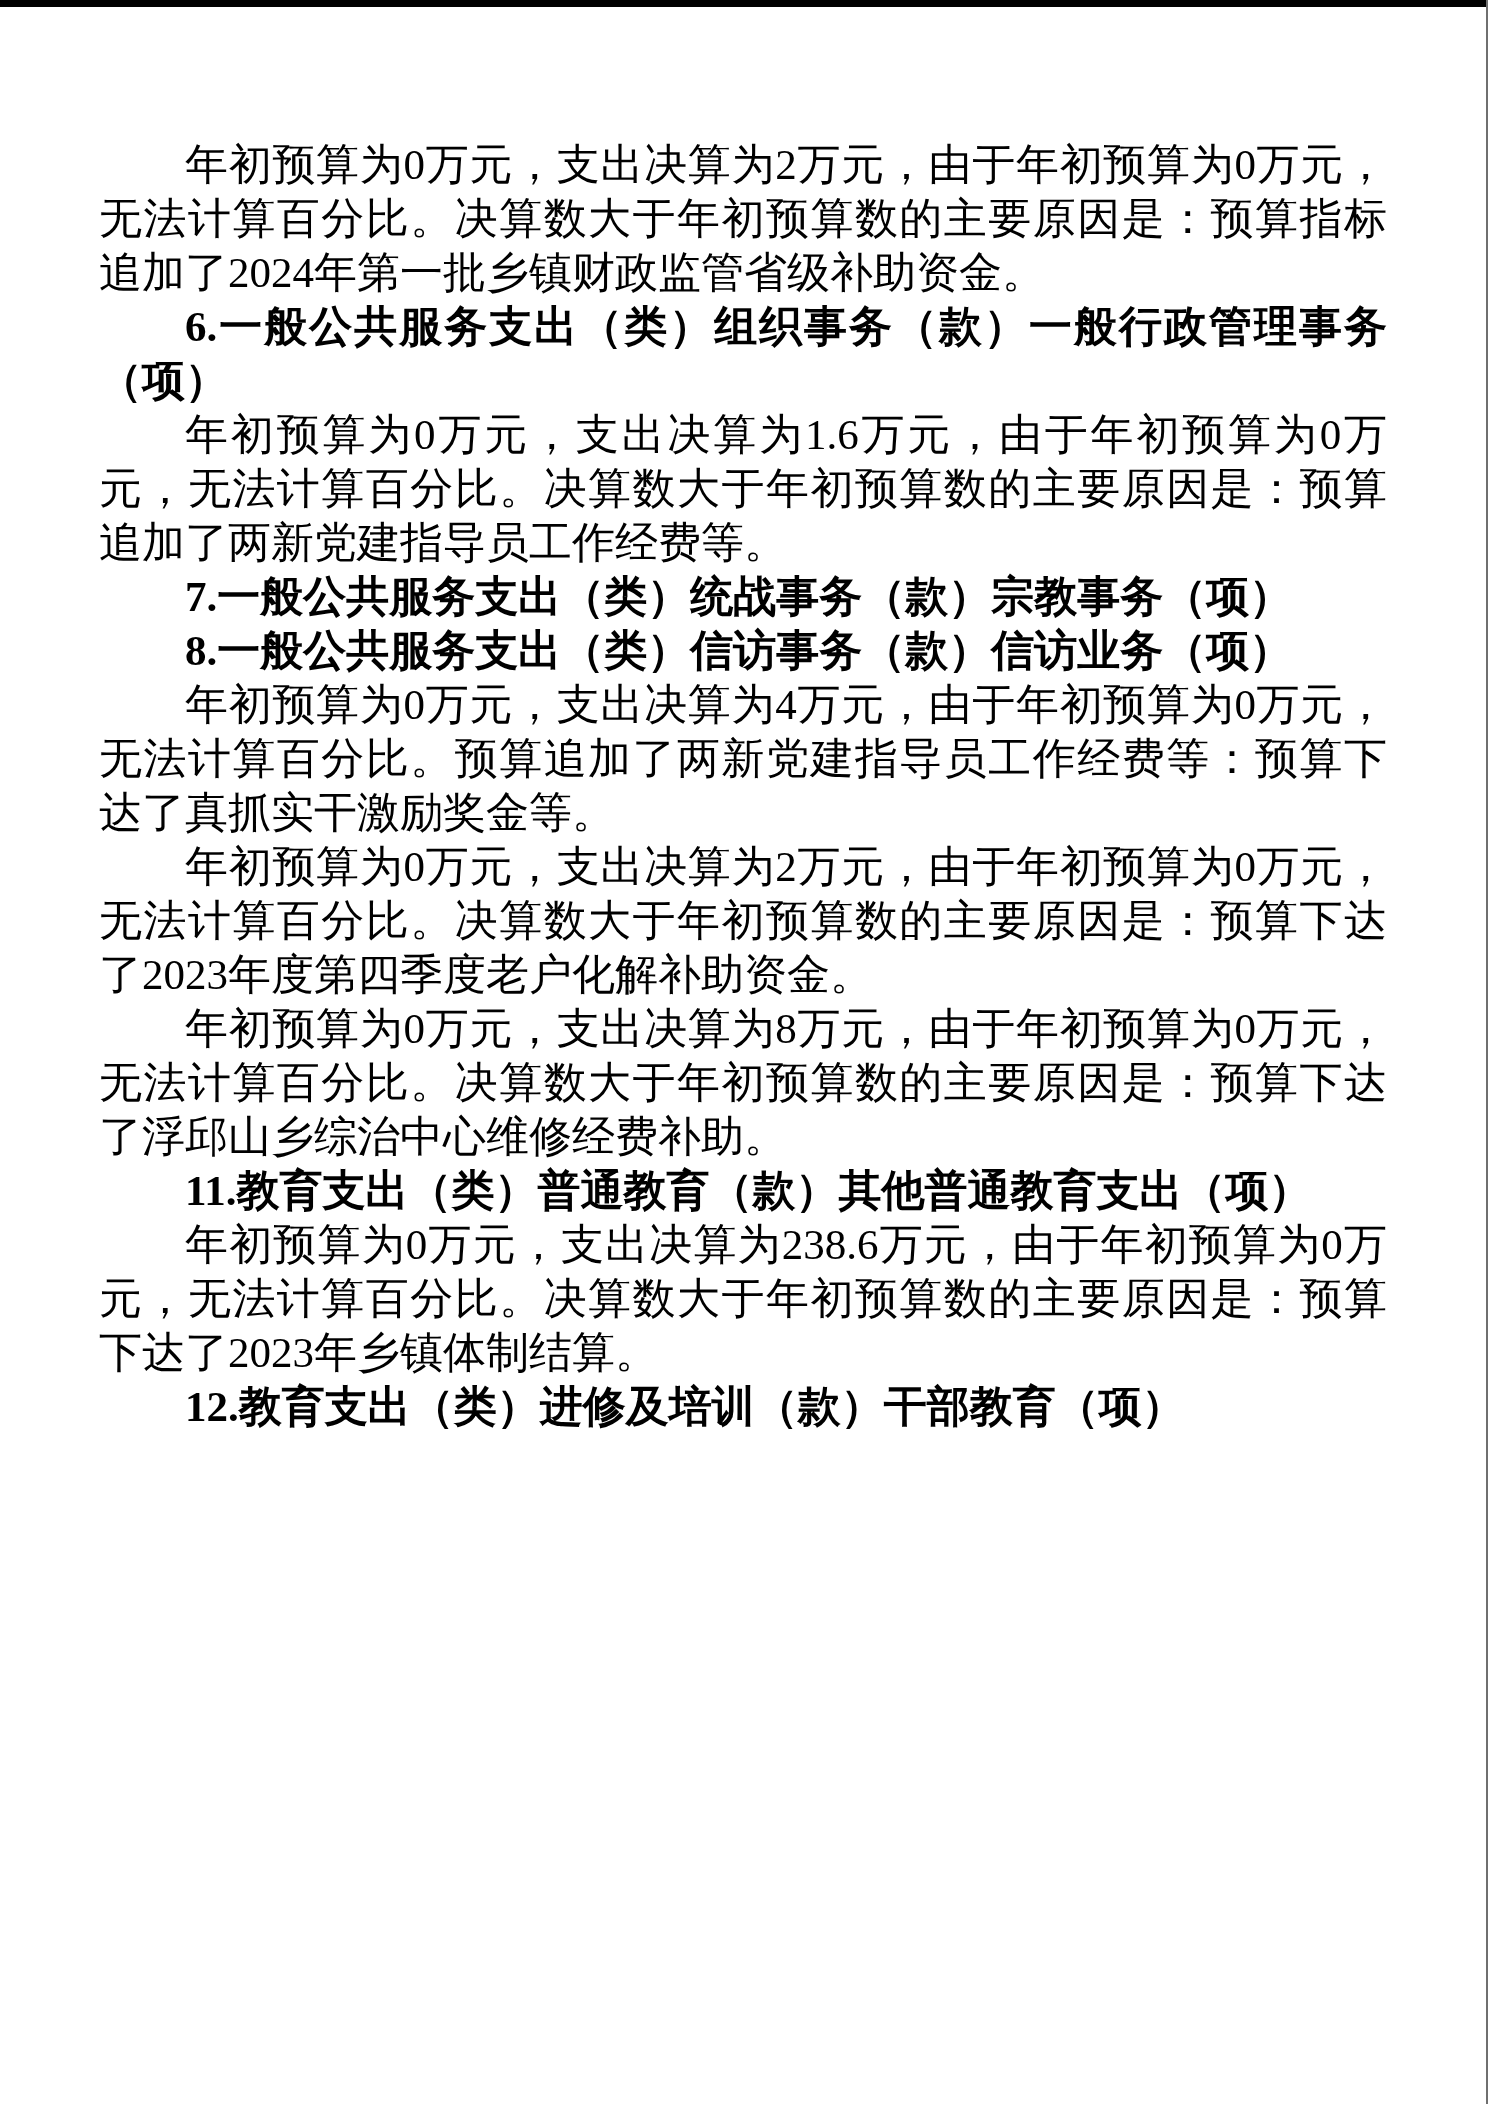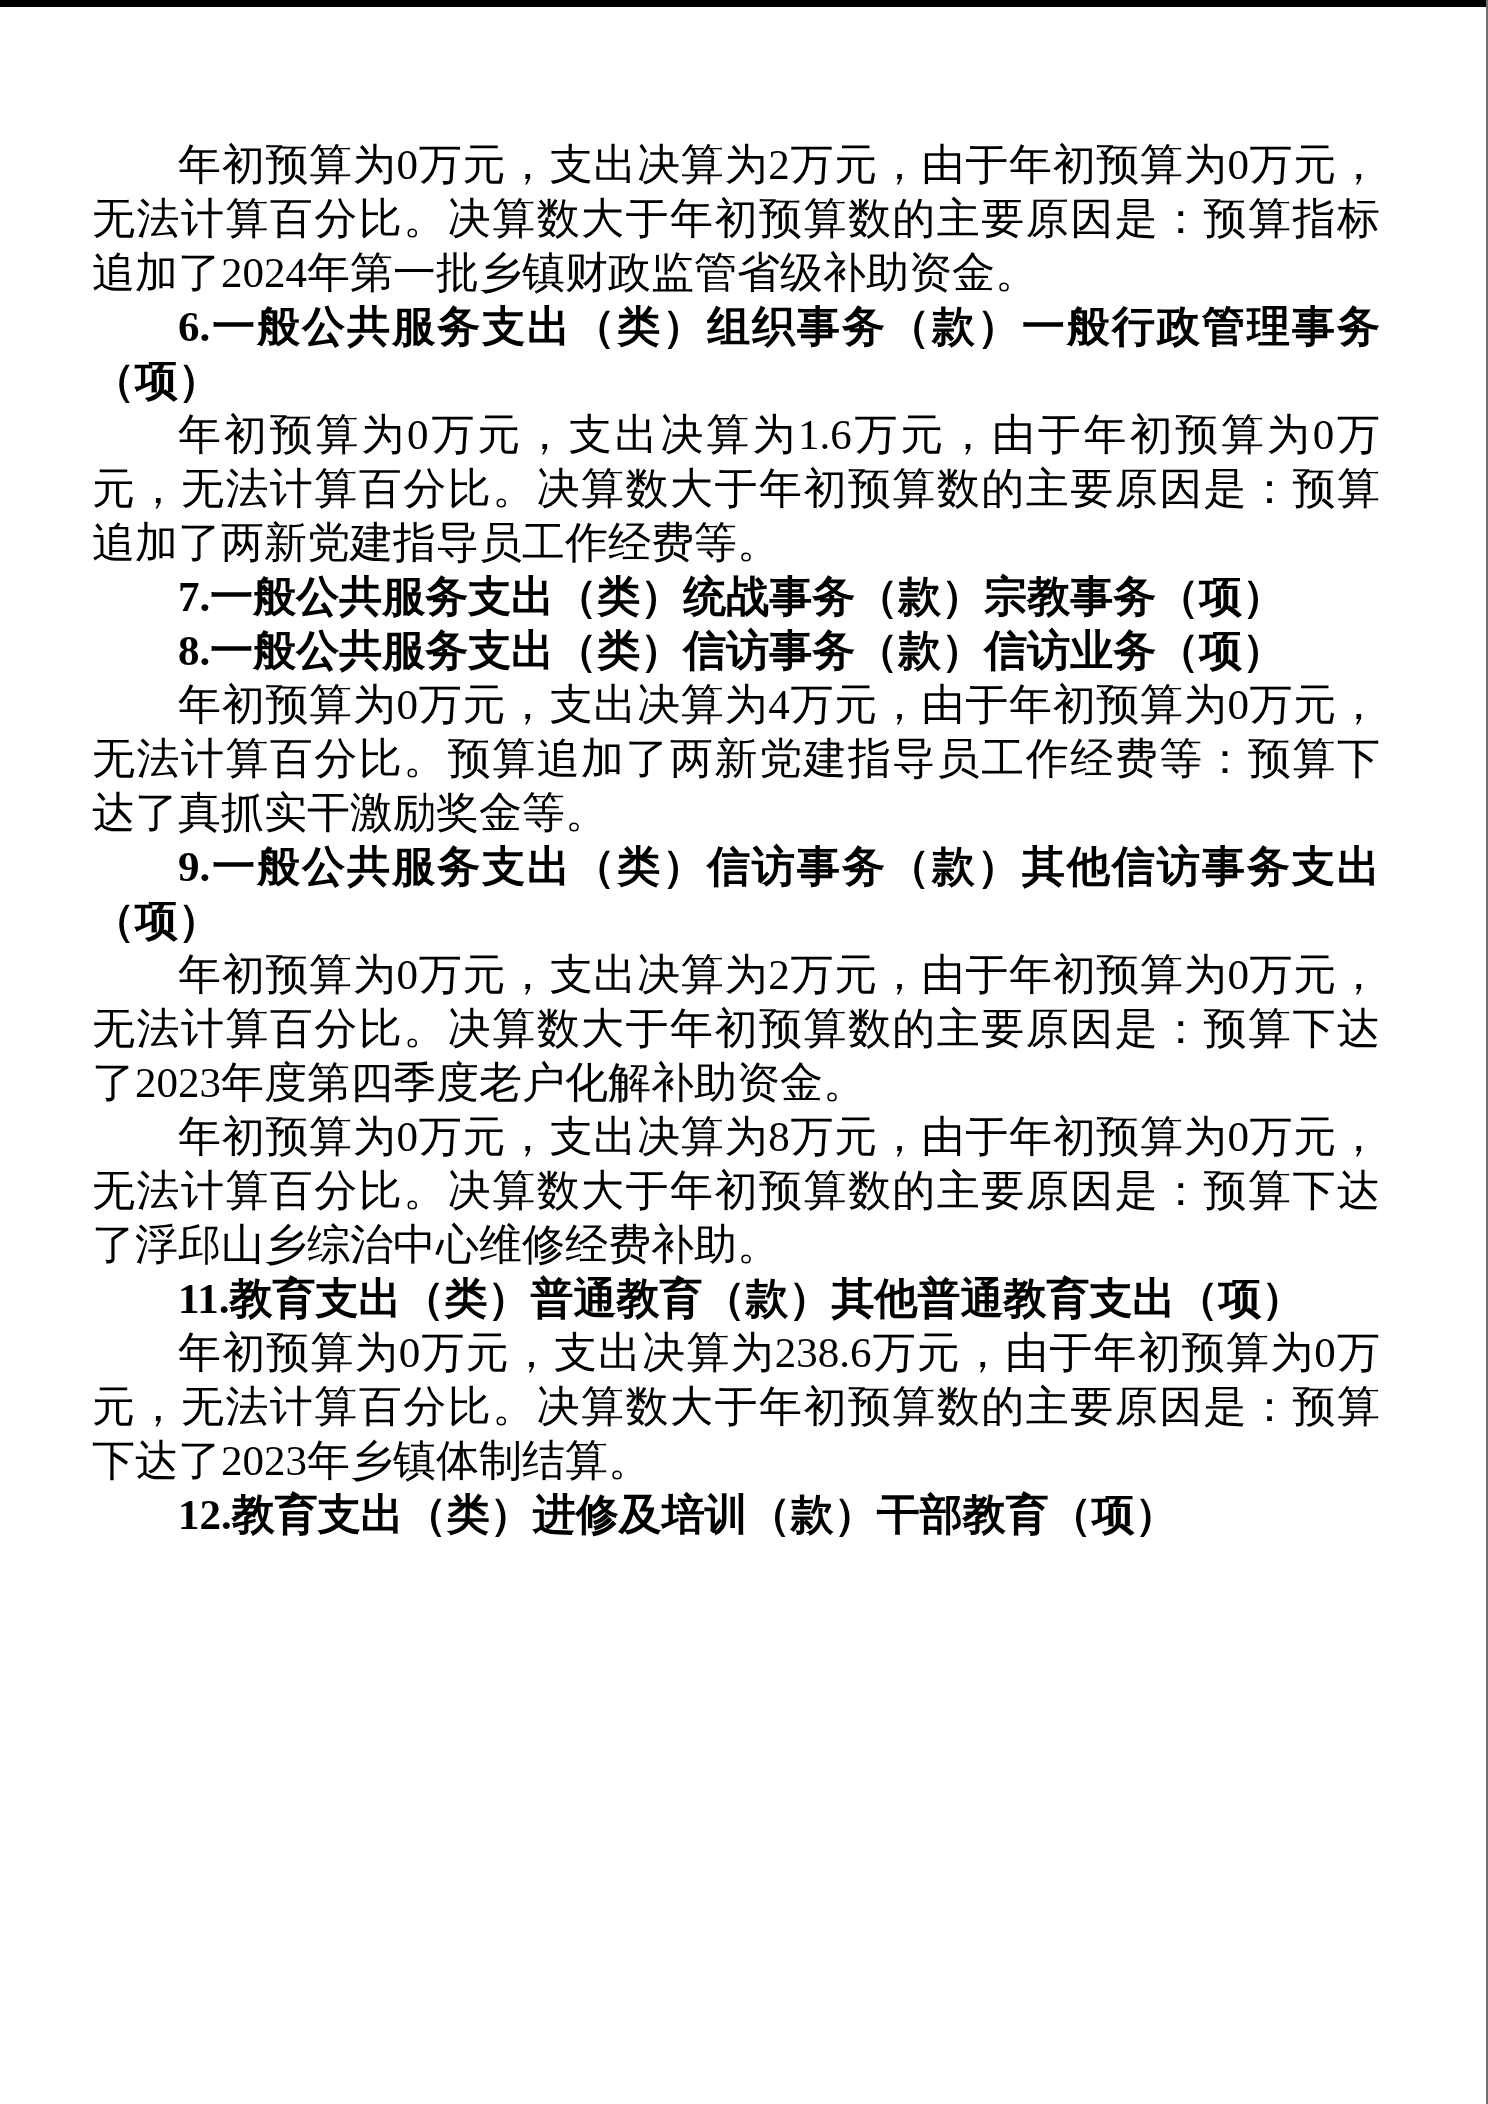--- a/index.html
+++ b/index.html
@@ -23,21 +23,21 @@
   }
   .scan-edge-right {
     position: absolute;
     top: 0; right: 0;
     width: 2px; height: 2104px;
     background: #6f6f6f;
   }
   .doc-content {
     position: absolute;
     top: 138px;
-    left: 92px;
+    left: 99px;
     width: 1288px;
   }
   .doc-content p {
     margin: 0;
     padding: 0;
     font-size: 43px;
     line-height: 54px;
     text-align: justify;
     text-indent: 86px;
     word-break: break-all;
@@ -58,19 +58,18 @@
 <div class="scan-edge-top"></div>
 <div class="scan-edge-right"></div>
 
 <div class="doc-content">
   <p class="body-para">年初预算为0万元，支出决算为2万元，由于年初预算为0万元，无法计算百分比。决算数大于年初预算数的主要原因是：预算指标追加了2024年第一批乡镇财政监管省级补助资金。</p>
   <p class="section-heading">6.一般公共服务支出（类）组织事务（款）一般行政管理事务（项）</p>
   <p class="body-para">年初预算为0万元，支出决算为1.6万元，由于年初预算为0万元，无法计算百分比。决算数大于年初预算数的主要原因是：预算追加了两新党建指导员工作经费等。</p>
   <p class="section-heading">7.一般公共服务支出（类）统战事务（款）宗教事务（项）</p>
   <p class="section-heading">8.一般公共服务支出（类）信访事务（款）信访业务（项）</p>
   <p class="body-para">年初预算为0万元，支出决算为4万元，由于年初预算为0万元，无法计算百分比。预算追加了两新党建指导员工作经费等：预算下达了真抓实干激励奖金等。</p>
-  <p class="section-heading">9.一般公共服务支出（类）信访事务（款）其他信访事务支出（项）</p>
   <p class="body-para">年初预算为0万元，支出决算为2万元，由于年初预算为0万元，无法计算百分比。决算数大于年初预算数的主要原因是：预算下达了2023年度第四季度老户化解补助资金。</p>
   <p class="body-para">年初预算为0万元，支出决算为8万元，由于年初预算为0万元，无法计算百分比。决算数大于年初预算数的主要原因是：预算下达了浮邱山乡综治中心维修经费补助。</p>
   <p class="section-heading">11.教育支出（类）普通教育（款）其他普通教育支出（项）</p>
   <p class="body-para">年初预算为0万元，支出决算为238.6万元，由于年初预算为0万元，无法计算百分比。决算数大于年初预算数的主要原因是：预算下达了2023年乡镇体制结算。</p>
   <p class="section-heading">12.教育支出（类）进修及培训（款）干部教育（项）</p>
 </div>
 
 </body></html>

